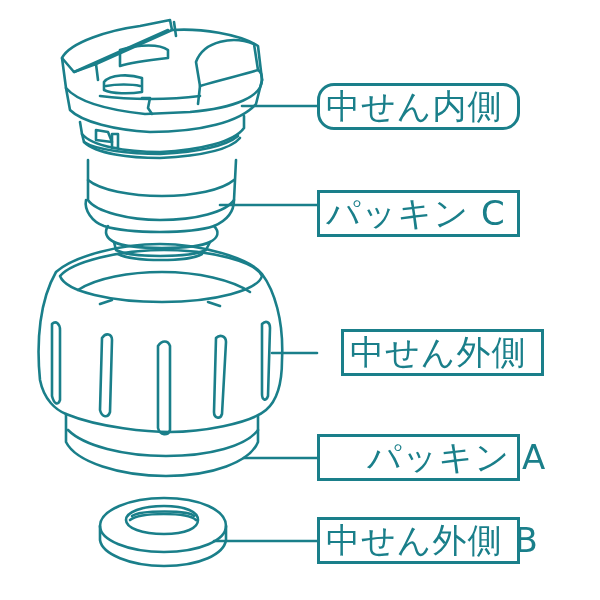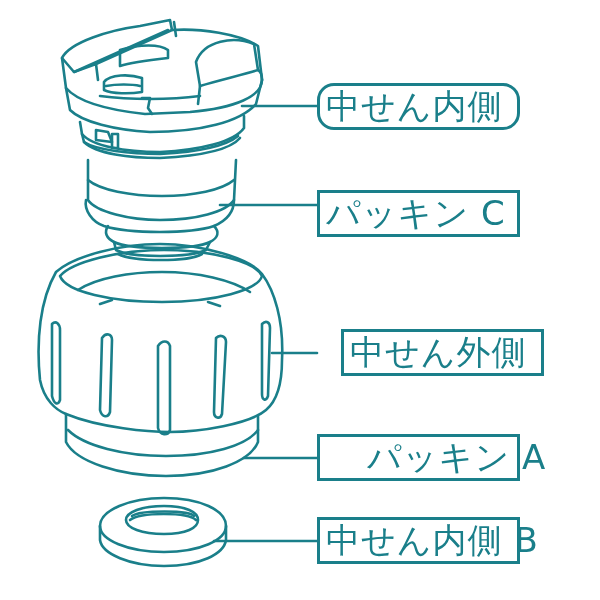--- a/index.html
+++ b/index.html
@@ -109,14 +109,14 @@
 <div class="label-box" style="top:182px;margin-top:8px;">
   <span>パッキン C</span>
 </div>
 <div class="label-box" style="top:329px;margin-left:24px;">
   <span>中せん外側</span>
 </div>
 <div class="label-box" style="top:434px;padding-left:47px;">
   <span>パッキン A</span>
 </div>
 <div class="label-box" style="top:517px;">
-  <span>中せん内側 B</span>
+  <span>中せん外側 B</span>
 </div>
 
 </body></html>

